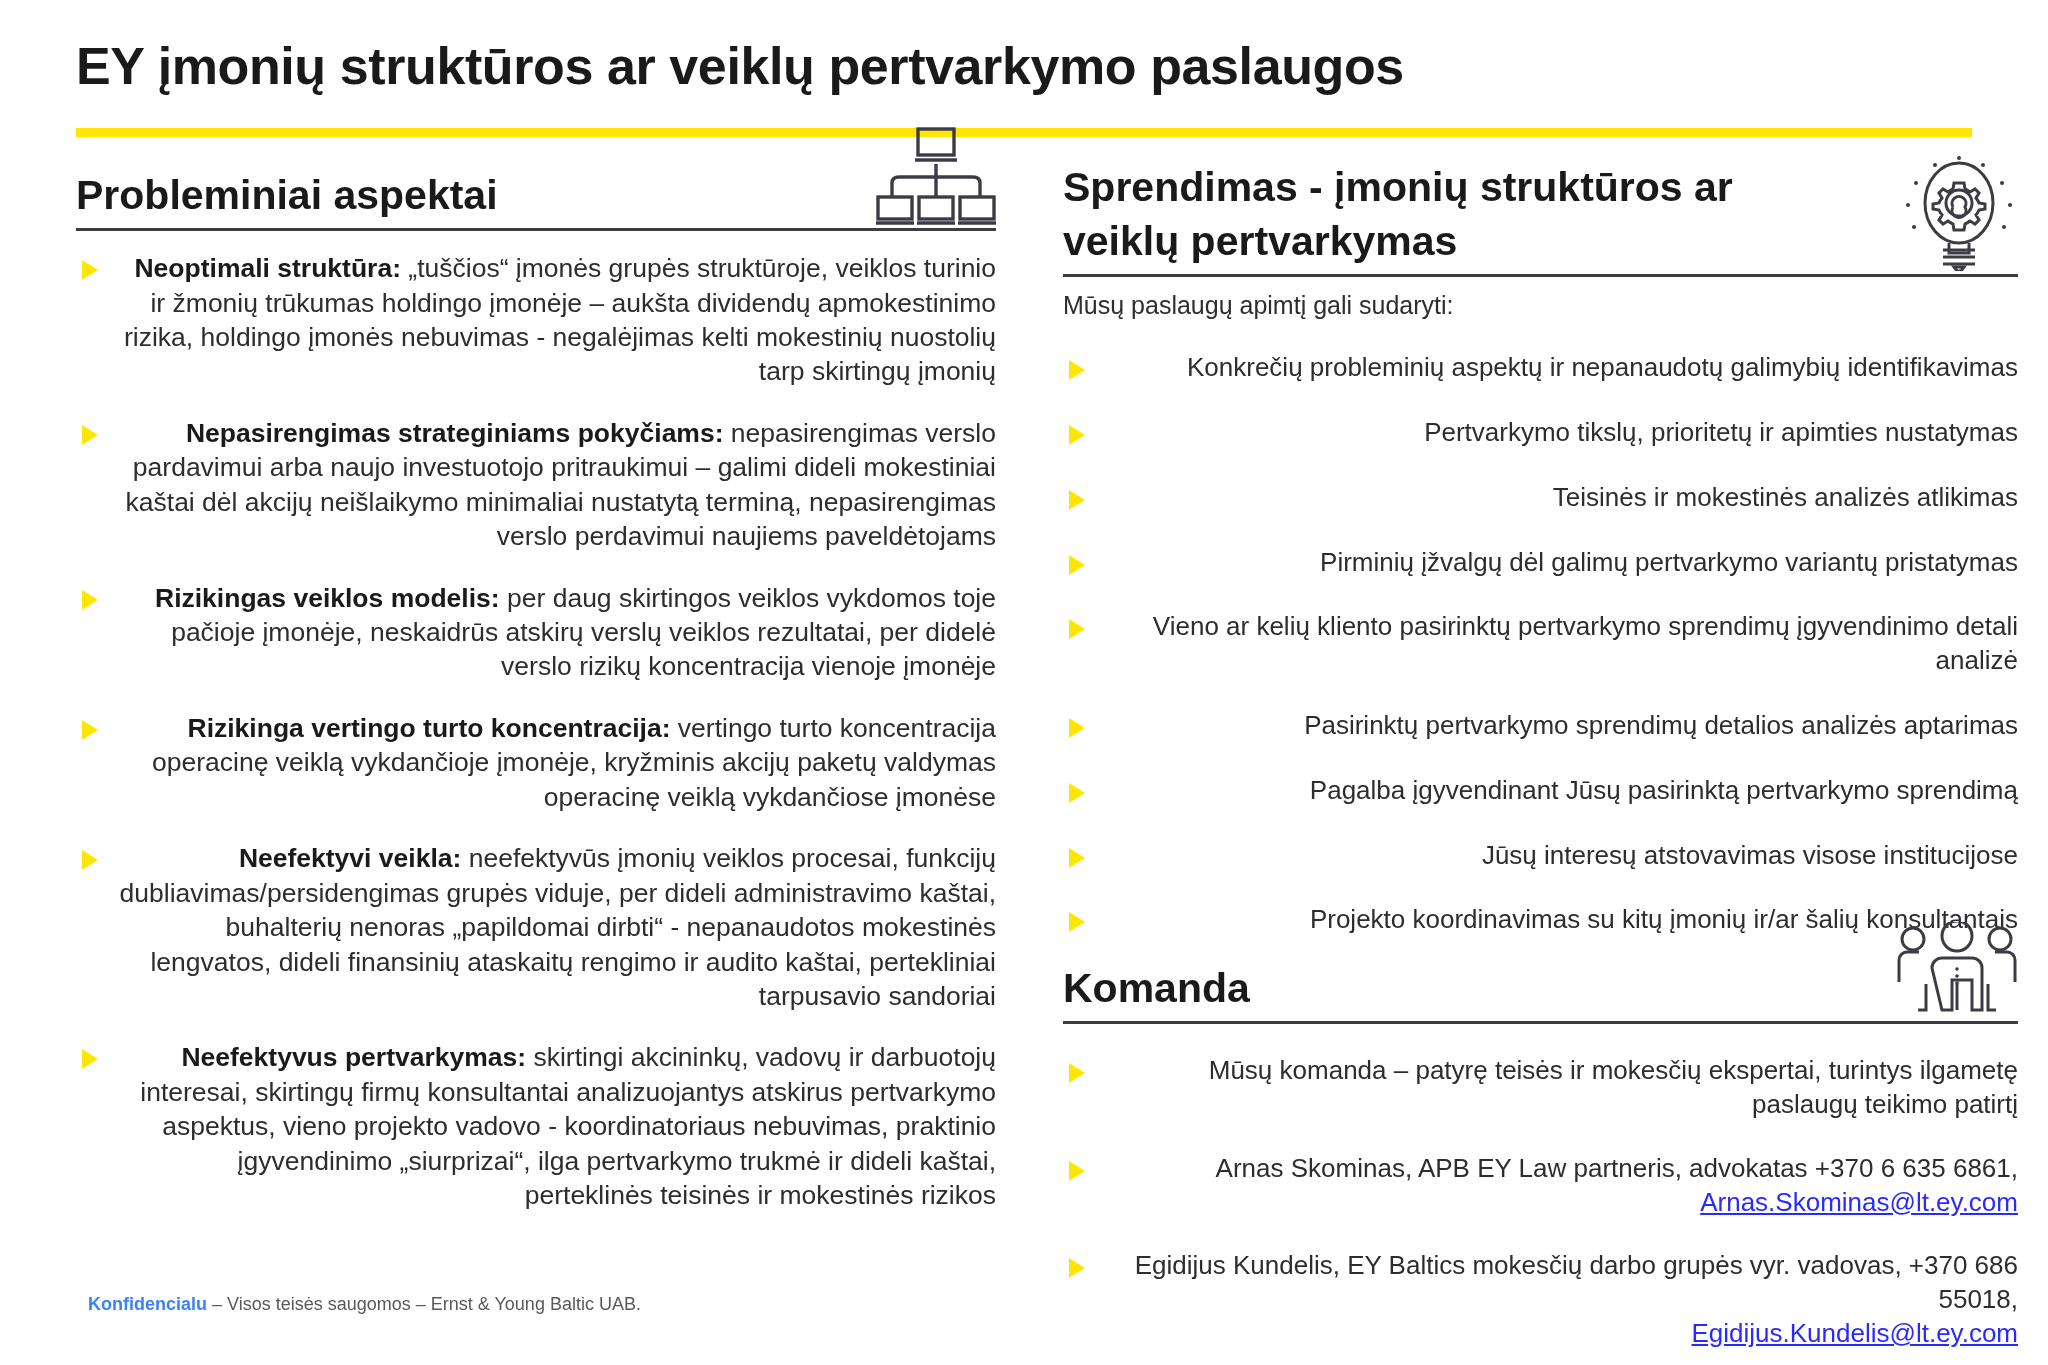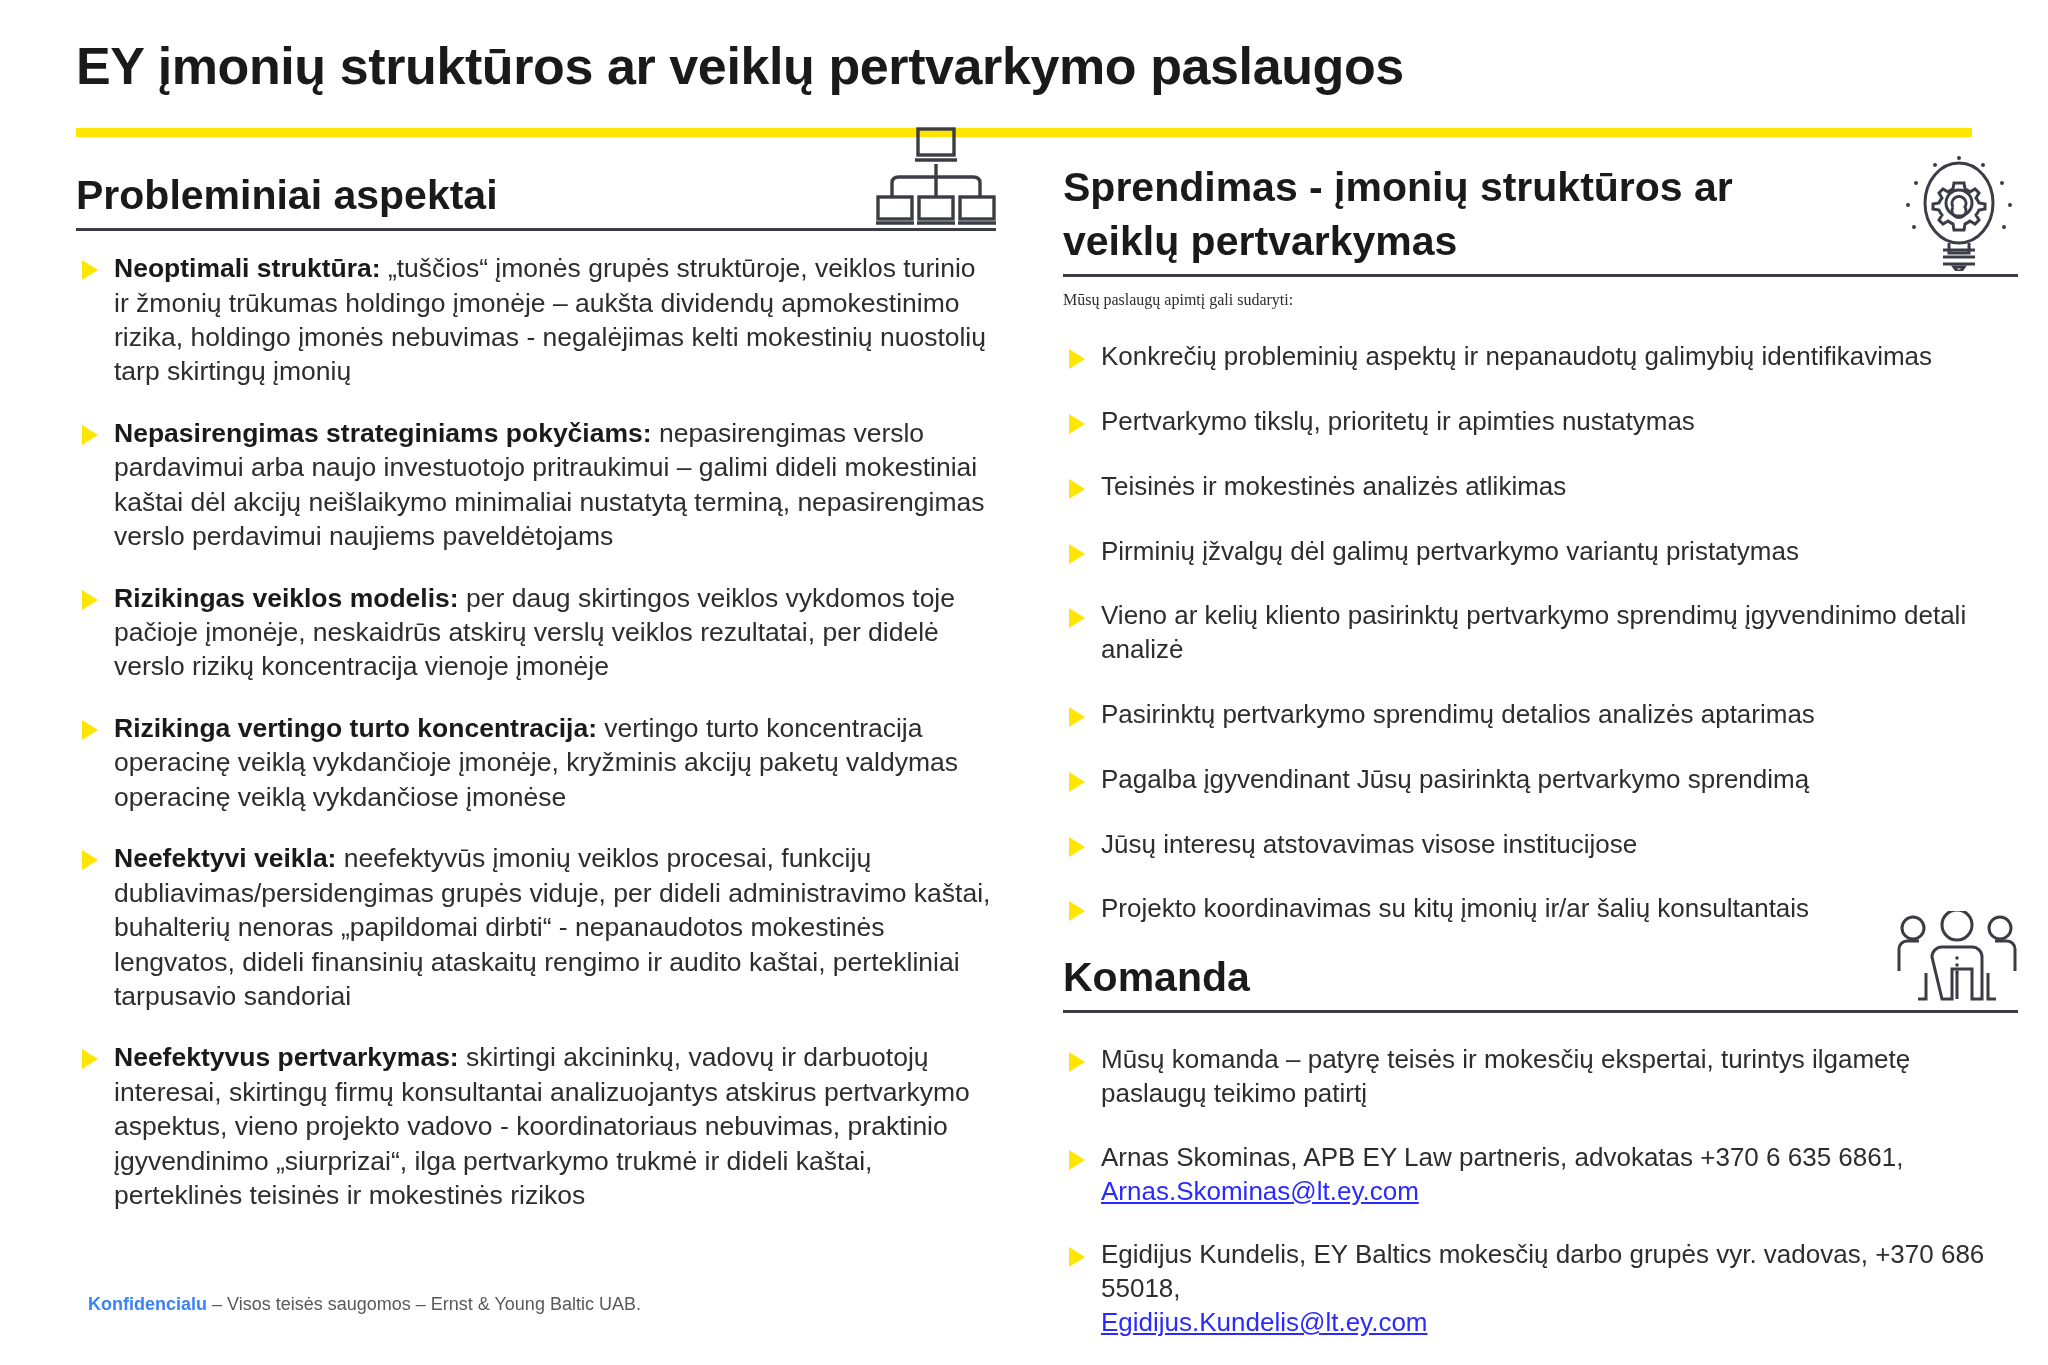--- a/index.html
+++ b/index.html
@@ -71,34 +71,34 @@
   }
   .sec-head .hicon {
     position: absolute;
     right: 0;
     bottom: 6px;
   }
   .sec-head.komanda .htext { font-size: 41px; }
 
   
   .intro {
-    font-size: 16px;
+    font-size: 25px;
     color: #2d2d2d;
     margin-top: 14px;
     margin-bottom: 6px;
-    font-family: Liberation Serif, serif;
   }
   ul.bullets { list-style: none; }
   ul.bullets li {
     position: relative;
     padding-left: 38px;
     font-size: 26px;
     line-height: 1.30;
     color: #2d2d2d;
     margin-top: 24px;
+    text-align: right;
   }
   .col-left ul.bullets li { margin-top: 27px; font-size: 26.5px; }
   .col-left ul.bullets li:first-child { margin-top: 20px; }
   .col-right ul.bullets li { margin-top: 31px; }
   .col-right ul.bullets.team li { margin-top: 30px; }
   .col-right ul.bullets.team li:first-child { }
   ul.bullets li::before {
     content: "";
     position: absolute;
     left: 6px;

